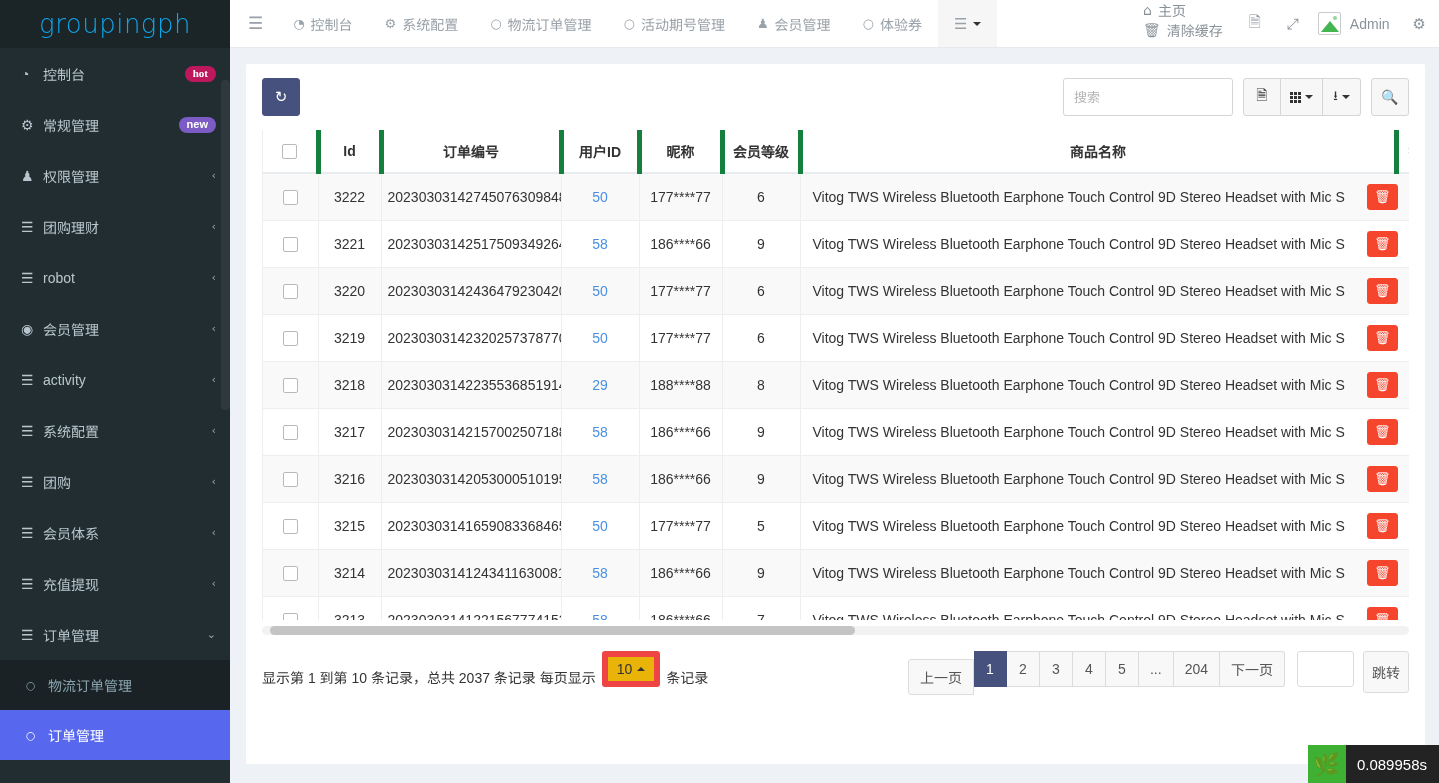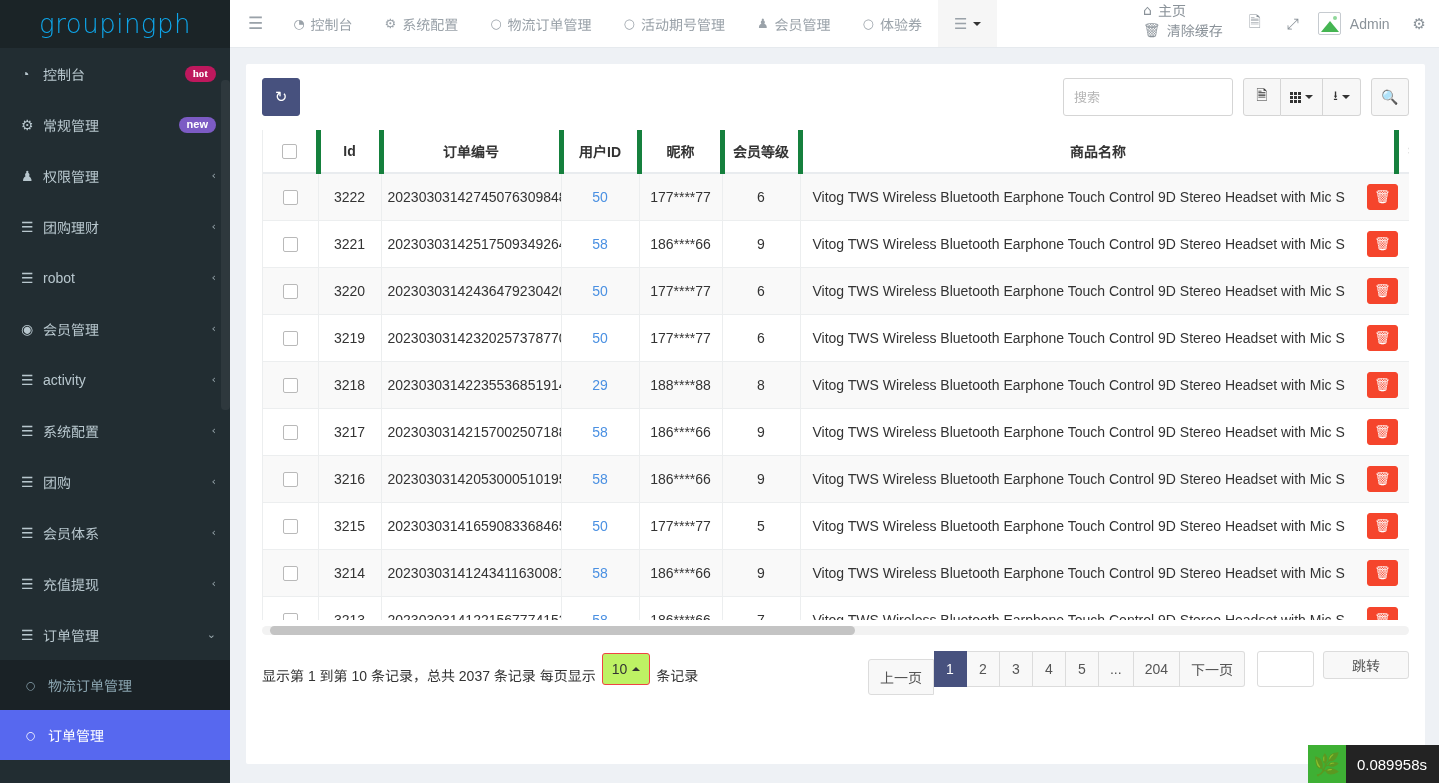--- a/index.html
+++ b/index.html
@@ -321,22 +321,22 @@
     display: flex; align-items: center;
     height: 36px;
     position: relative;
   }
   #info-text { font-size: 14px; color: #333; display: flex; align-items: flex-end; gap: 0; }
   #page-size-btn {
     margin: 0 6px;
     height: 32px;
     min-width: 46px;
     padding: 12px 9px;
-    background: #bef264;
-    border: 1px solid #ef4444;
+    background: #eab308;
+    border: 6px solid #ef4444;
     border-radius: 3px;
     font-size: 14px; color: #333;
     cursor: pointer;
     display: inline-flex; align-items: center; gap: 5px;
     font-family: "Liberation Sans", sans-serif;
   }
   .caret-up {
     width: 0; height: 0;
     border-left: 4px solid transparent;
     border-right: 4px solid transparent;
@@ -365,21 +365,21 @@
     margin-left: 12px;
     border: 1px solid #dcdcdc;
     border-radius: 3px;
     outline: none;
     font-size: 14px;
     padding: 0 6px;
     font-family: "Liberation Sans", sans-serif;
   }
   #jump-btn {
     margin-left: 9px;
-    height: 28px; padding: 0 28px;
+    height: 42px; padding: 0 8px;
     background: #f8f8f8;
     border: 1px solid #dcdcdc;
     border-radius: 3px;
     font-size: 14px; color: #555;
     cursor: pointer;
     font-family: "Liberation Sans", sans-serif;
   }
 
   
   #perf {

